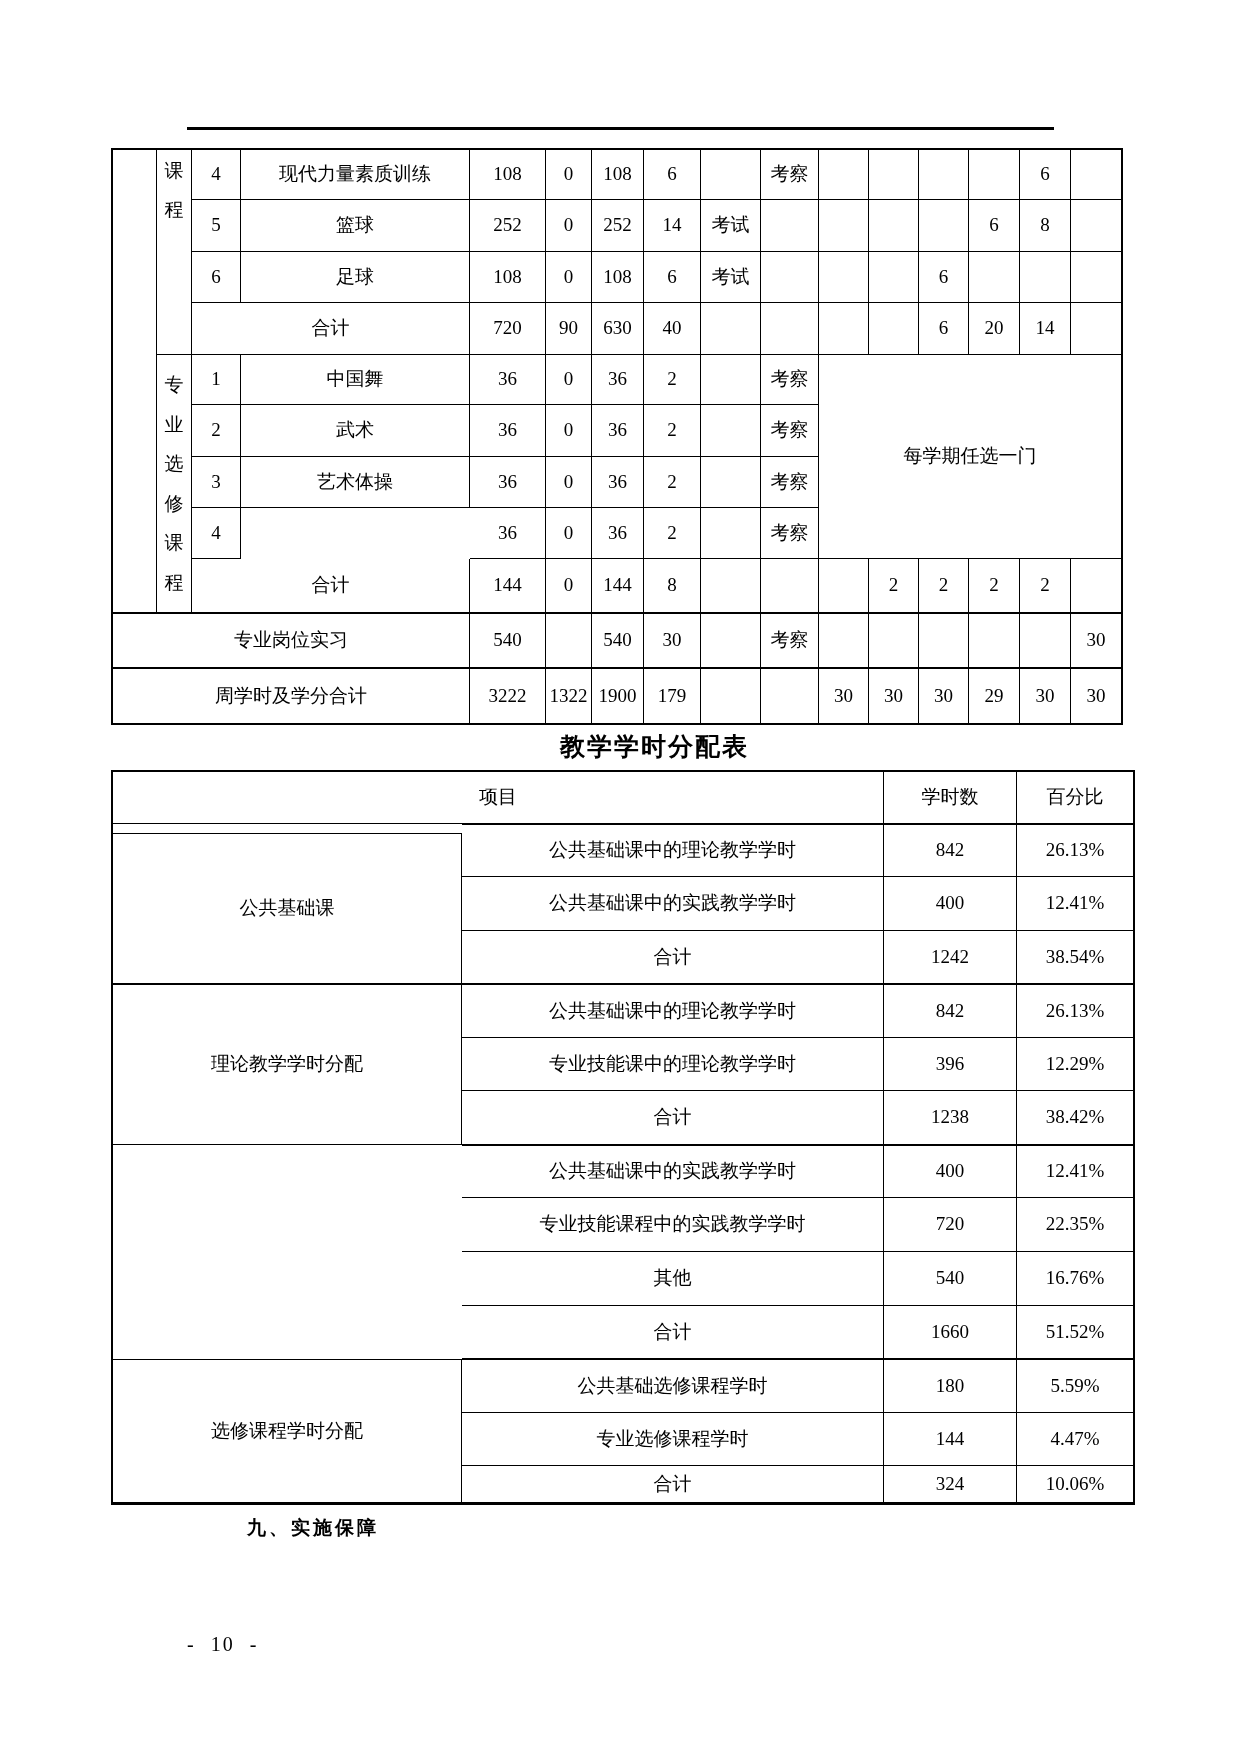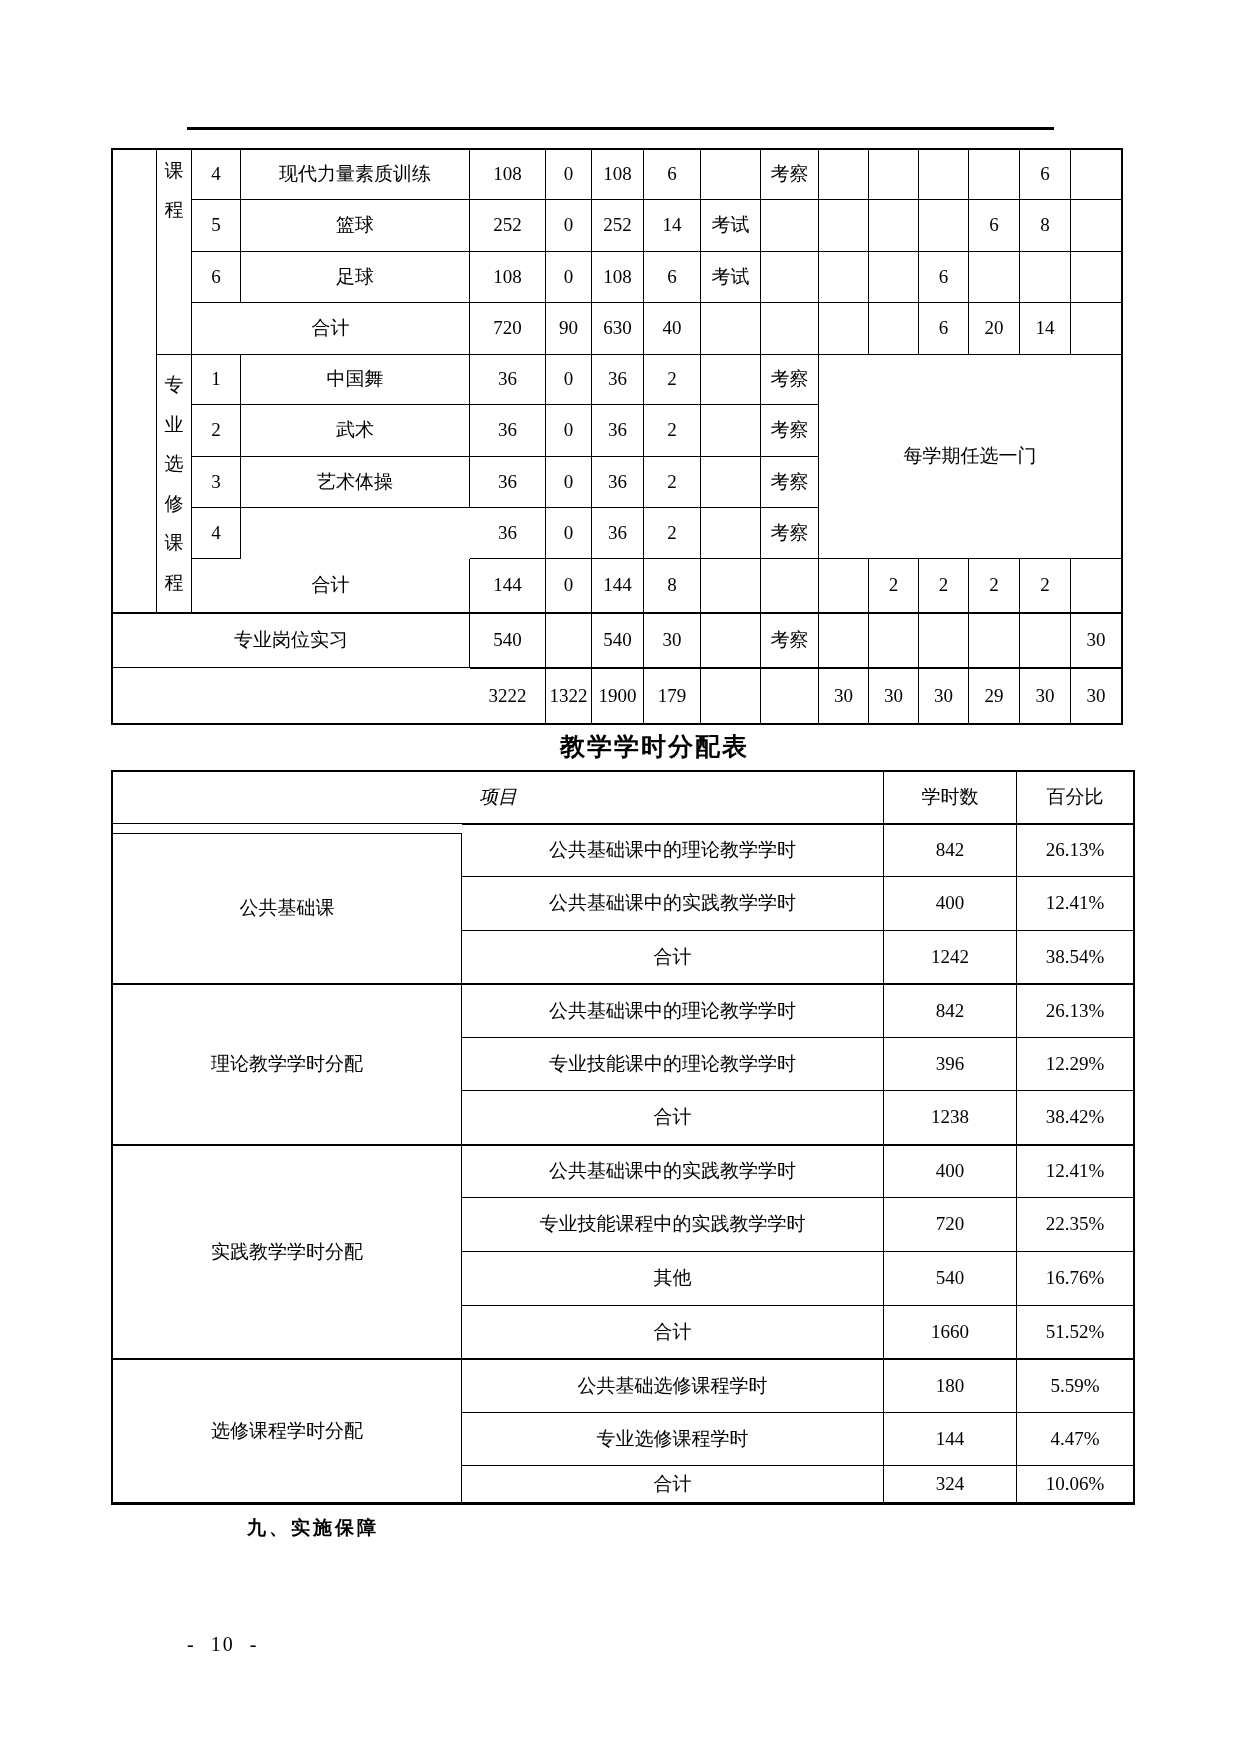--- a/index.html
+++ b/index.html
@@ -160,38 +160,39 @@
       <div class="cell tt" style="grid-area: 10 / 7 / span 1 / span 1;">540</div>
       <div class="cell tt" style="grid-area: 10 / 8 / span 1 / span 1;">30</div>
       <div class="cell tt" style="grid-area: 10 / 9 / span 1 / span 1;"></div>
       <div class="cell tt" style="grid-area: 10 / 10 / span 1 / span 1;">考察</div>
       <div class="cell tt" style="grid-area: 10 / 11 / span 1 / span 1;"></div>
       <div class="cell tt" style="grid-area: 10 / 12 / span 1 / span 1;"></div>
       <div class="cell tt" style="grid-area: 10 / 13 / span 1 / span 1;"></div>
       <div class="cell tt" style="grid-area: 10 / 14 / span 1 / span 1;"></div>
       <div class="cell tt" style="grid-area: 10 / 15 / span 1 / span 1;"></div>
       <div class="cell tt noR" style="grid-area: 10 / 16 / span 1 / span 1;">30</div>
+      <div class="cell tt noB" style="grid-area: 11 / 1 / span 1 / span 4;">周学时及学分合计</div>
       <div class="cell tt noB" style="grid-area: 11 / 5 / span 1 / span 1;">3222</div>
       <div class="cell tt noB" style="grid-area: 11 / 6 / span 1 / span 1;">1322</div>
       <div class="cell tt noB" style="grid-area: 11 / 7 / span 1 / span 1;">1900</div>
       <div class="cell tt noB" style="grid-area: 11 / 8 / span 1 / span 1;">179</div>
       <div class="cell tt noB" style="grid-area: 11 / 9 / span 1 / span 1;"></div>
       <div class="cell tt noB" style="grid-area: 11 / 10 / span 1 / span 1;"></div>
       <div class="cell tt noB" style="grid-area: 11 / 11 / span 1 / span 1;">30</div>
       <div class="cell tt noB" style="grid-area: 11 / 12 / span 1 / span 1;">30</div>
       <div class="cell tt noB" style="grid-area: 11 / 13 / span 1 / span 1;">30</div>
       <div class="cell tt noB" style="grid-area: 11 / 14 / span 1 / span 1;">29</div>
       <div class="cell tt noB" style="grid-area: 11 / 15 / span 1 / span 1;">30</div>
       <div class="cell tt noR noB" style="grid-area: 11 / 16 / span 1 / span 1;">30</div>
     </div>
 
   <div class="tbl2-title">教学学时分配表</div>
 
   <div id="allocation-table" class="tbl">
-      <div class="cell" style="grid-area: 1 / 1 / span 1 / span 2; font-style: italic;">项目</div>
+      <div class="cell" style="grid-area: 1 / 1 / span 1 / span 2;">项目</div>
       <div class="cell" style="grid-area: 1 / 3 / span 1 / span 1;">学时数</div>
       <div class="cell noR" style="grid-area: 1 / 4 / span 1 / span 1;">百分比</div>
       <div class="cell tt" style="grid-area: 2 / 1 / span 3 / span 1; margin-top: 9px;">公共基础课</div>
       <div class="cell tt" style="grid-area: 2 / 2 / span 1 / span 1;">公共基础课中的理论教学学时</div>
       <div class="cell tt" style="grid-area: 2 / 3 / span 1 / span 1;">842</div>
       <div class="cell tt noR" style="grid-area: 2 / 4 / span 1 / span 1;">26.13%</div>
       <div class="cell" style="grid-area: 3 / 2 / span 1 / span 1;">公共基础课中的实践教学学时</div>
       <div class="cell" style="grid-area: 3 / 3 / span 1 / span 1;">400</div>
       <div class="cell noR" style="grid-area: 3 / 4 / span 1 / span 1;">12.41%</div>
       <div class="cell" style="grid-area: 4 / 2 / span 1 / span 1;">合计</div>
@@ -200,21 +201,20 @@
       <div class="cell tt" style="grid-area: 5 / 1 / span 3 / span 1;">理论教学学时分配</div>
       <div class="cell tt" style="grid-area: 5 / 2 / span 1 / span 1;">公共基础课中的理论教学学时</div>
       <div class="cell tt" style="grid-area: 5 / 3 / span 1 / span 1;">842</div>
       <div class="cell tt noR" style="grid-area: 5 / 4 / span 1 / span 1;">26.13%</div>
       <div class="cell" style="grid-area: 6 / 2 / span 1 / span 1;">专业技能课中的理论教学学时</div>
       <div class="cell" style="grid-area: 6 / 3 / span 1 / span 1;">396</div>
       <div class="cell noR" style="grid-area: 6 / 4 / span 1 / span 1;">12.29%</div>
       <div class="cell" style="grid-area: 7 / 2 / span 1 / span 1;">合计</div>
       <div class="cell" style="grid-area: 7 / 3 / span 1 / span 1;">1238</div>
       <div class="cell noR" style="grid-area: 7 / 4 / span 1 / span 1;">38.42%</div>
-      <div class="cell tt" style="grid-area: 8 / 1 / span 4 / span 1;">实践教学学时分配</div>
       <div class="cell tt" style="grid-area: 8 / 2 / span 1 / span 1;">公共基础课中的实践教学学时</div>
       <div class="cell tt" style="grid-area: 8 / 3 / span 1 / span 1;">400</div>
       <div class="cell tt noR" style="grid-area: 8 / 4 / span 1 / span 1;">12.41%</div>
       <div class="cell" style="grid-area: 9 / 2 / span 1 / span 1;">专业技能课程中的实践教学学时</div>
       <div class="cell" style="grid-area: 9 / 3 / span 1 / span 1;">720</div>
       <div class="cell noR" style="grid-area: 9 / 4 / span 1 / span 1;">22.35%</div>
       <div class="cell" style="grid-area: 10 / 2 / span 1 / span 1;">其他</div>
       <div class="cell" style="grid-area: 10 / 3 / span 1 / span 1;">540</div>
       <div class="cell noR" style="grid-area: 10 / 4 / span 1 / span 1;">16.76%</div>
       <div class="cell" style="grid-area: 11 / 2 / span 1 / span 1;">合计</div>

